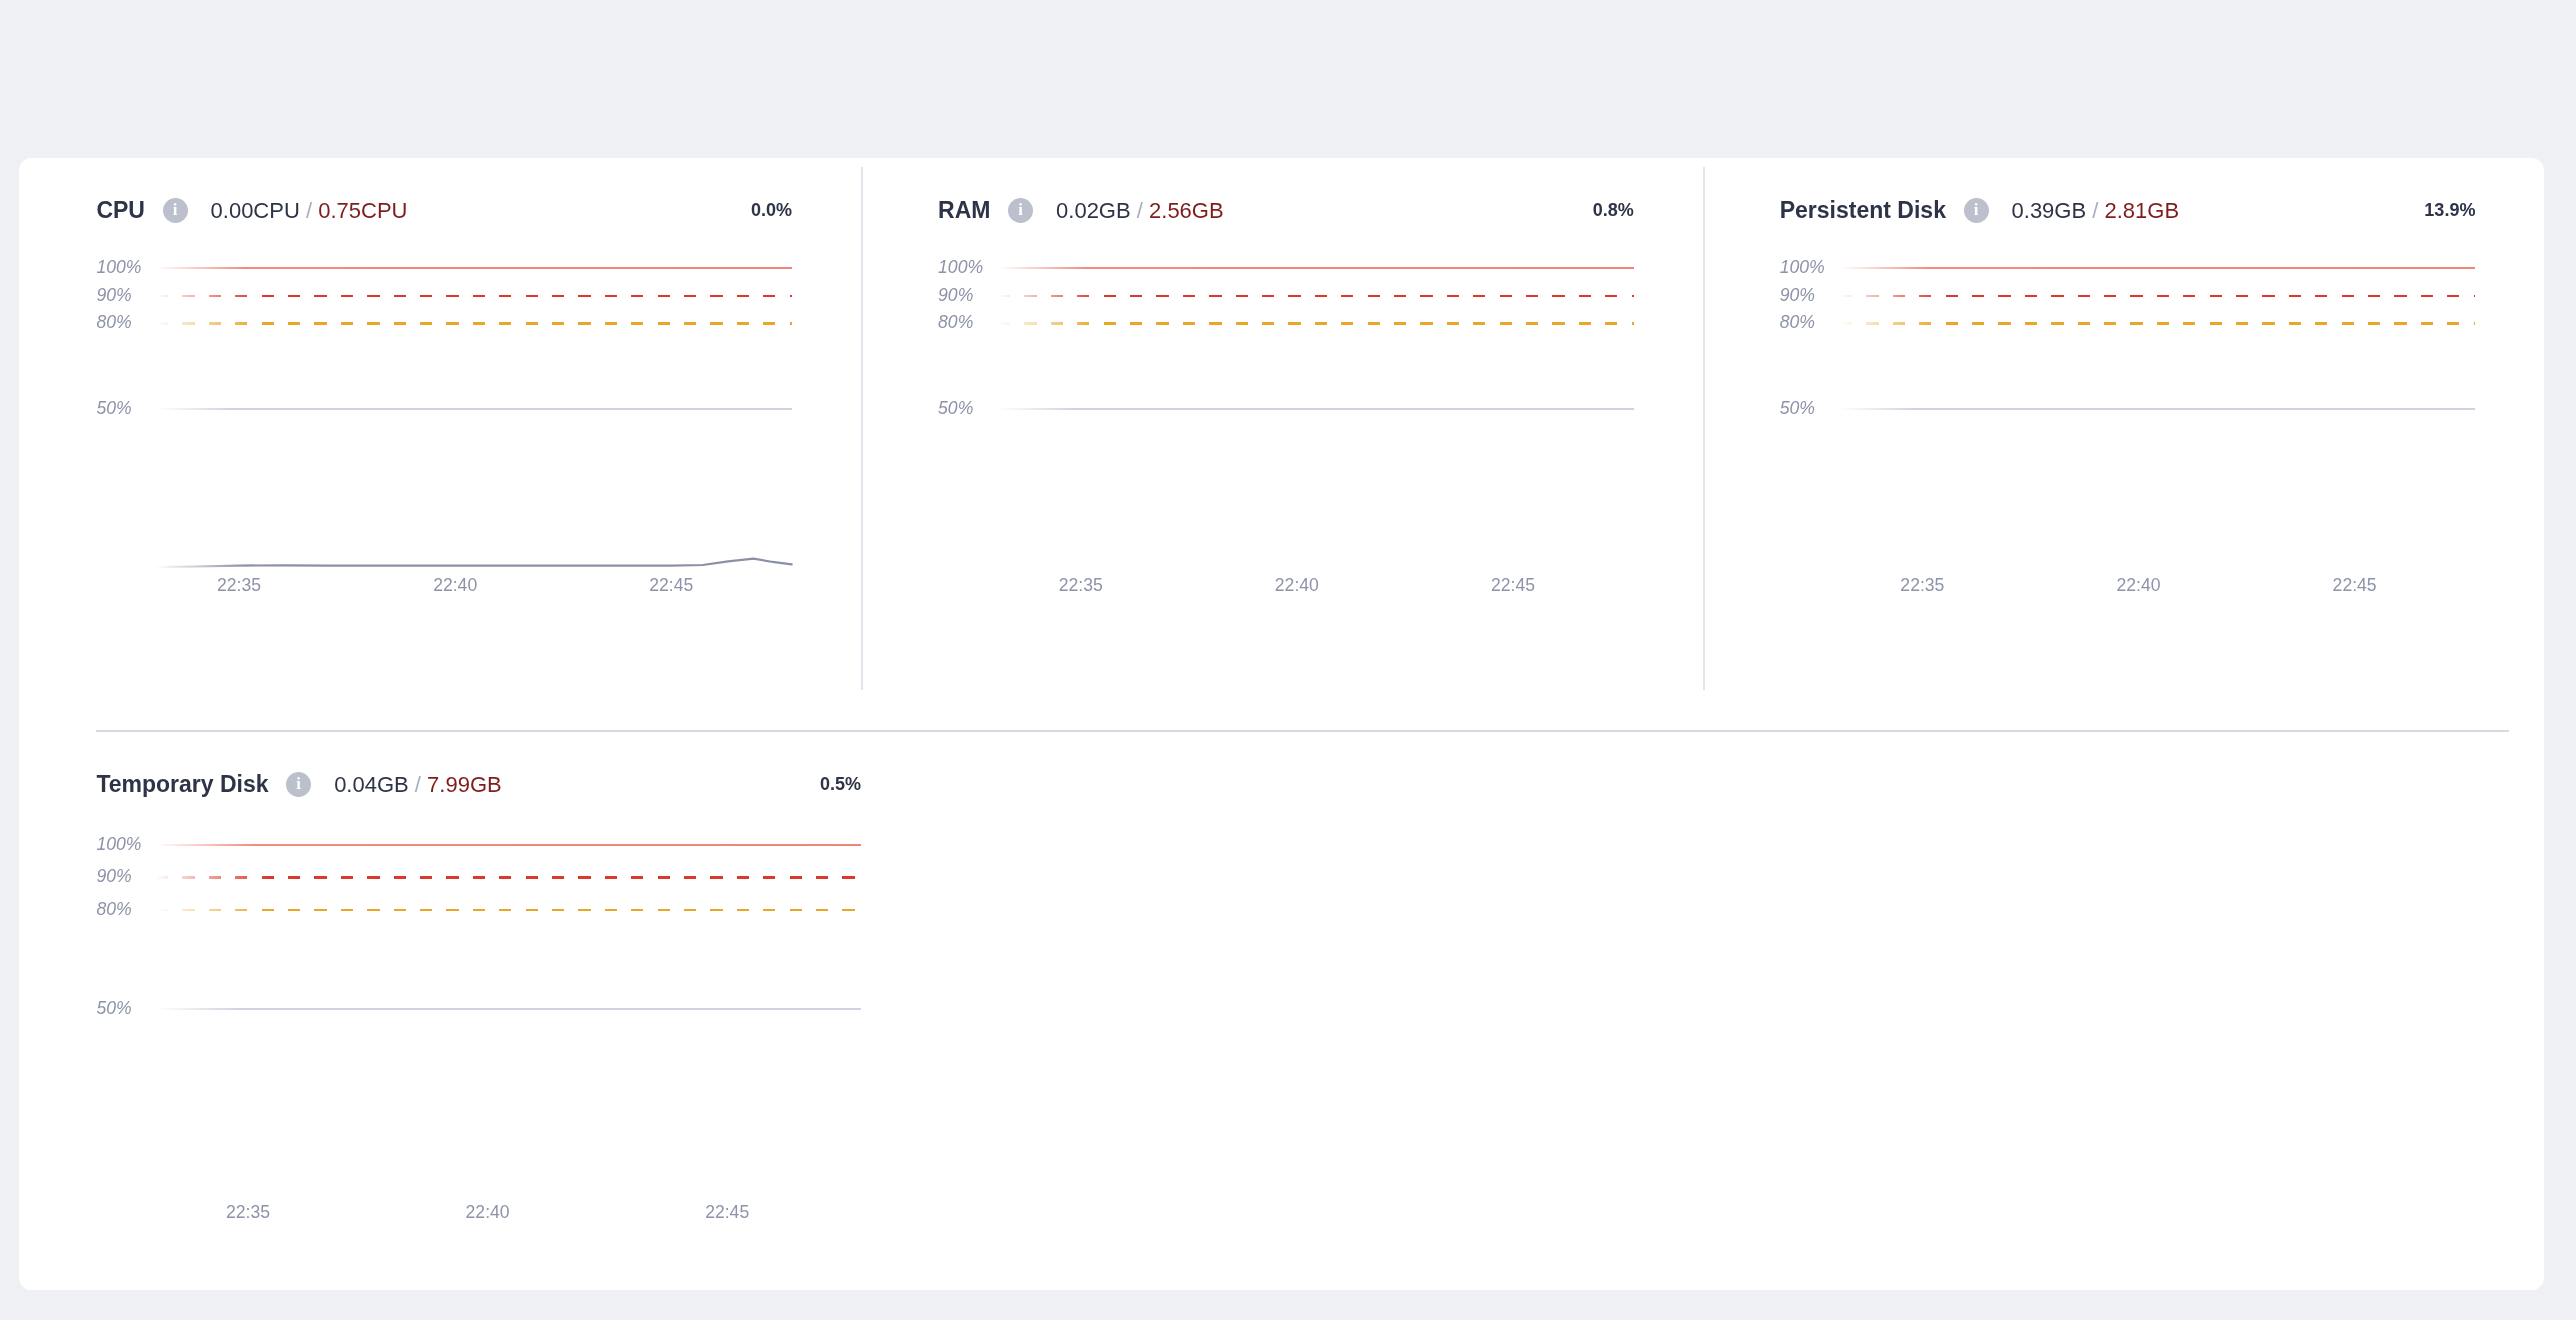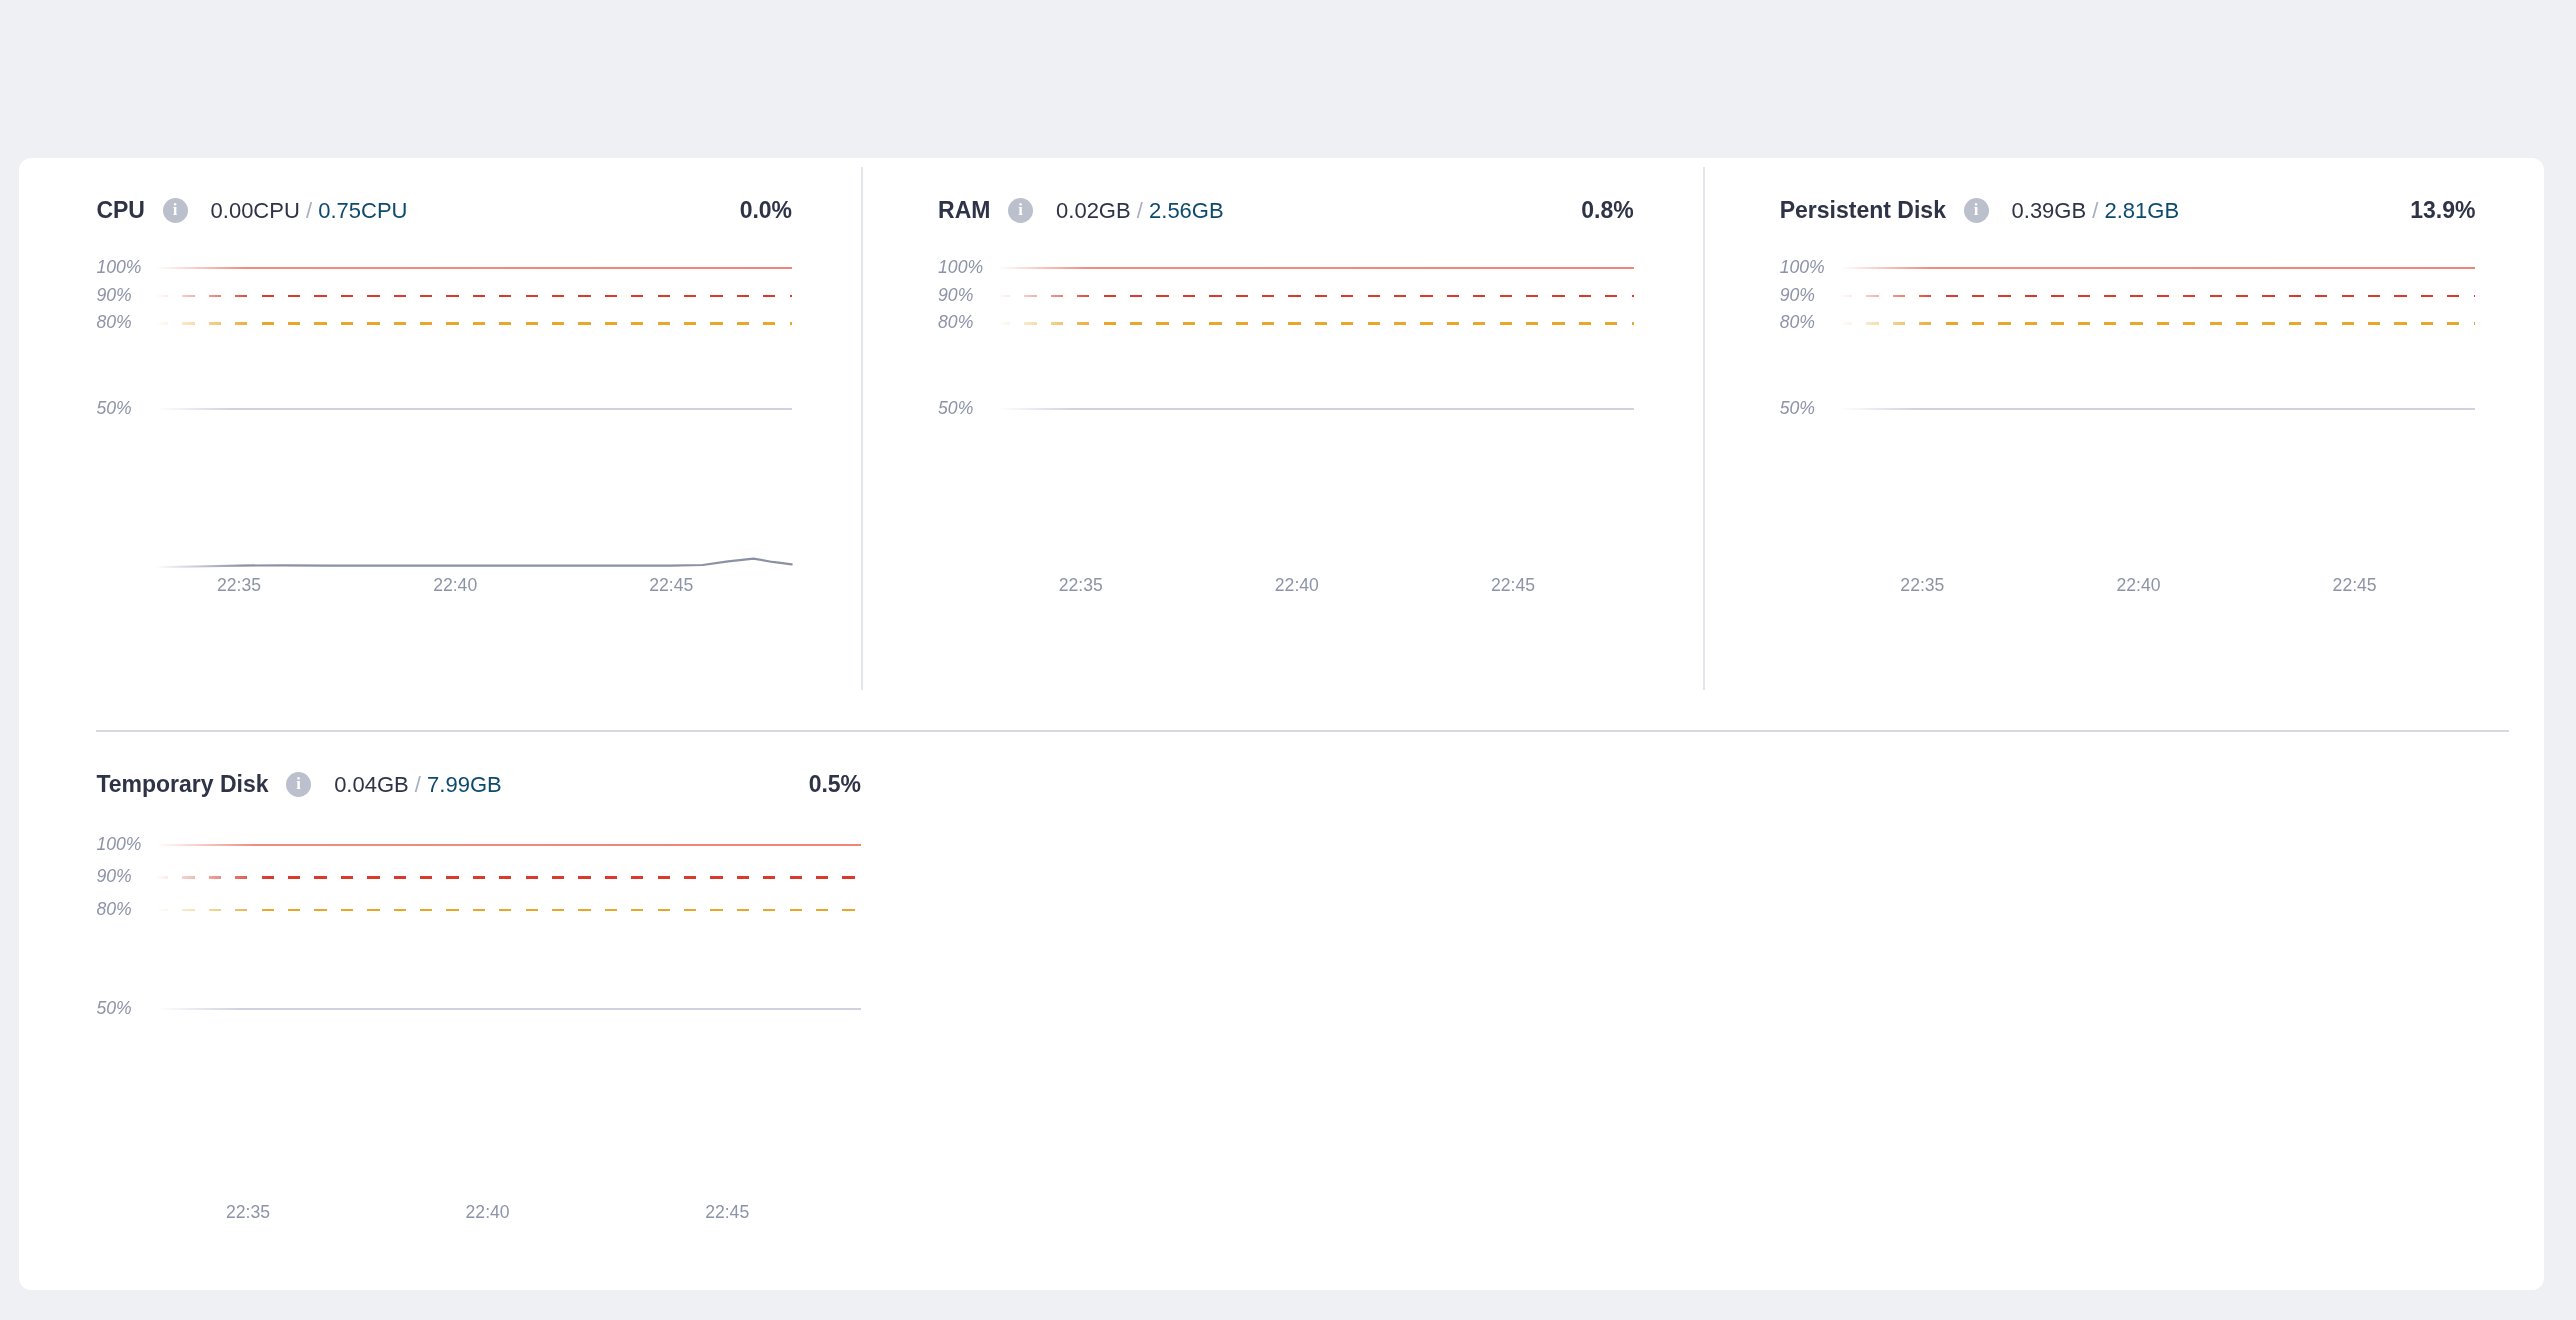--- a/index.html
+++ b/index.html
@@ -141,25 +141,25 @@
     font-family: "Liberation Serif", serif;
     line-height: 1;
     margin-top: -0.9px;
   }
   .usage {
     margin-left: 23px;
     font-size: 22px;
     color: #2e3347;
     white-space: nowrap;
   }
-  .usage .limit { color: #0c4a6e; }
+  .usage .limit { color: #7f1d1d; }
   .usage .sep { color: #a9aebe; }
   .pct {
     margin-left: auto;
-    font-size: 23px;
+    font-size: 18px;
     font-weight: bold;
     color: #2e3347;
     white-space: nowrap;
   }
 
   .chart {
     position: relative;
     margin-top: 19.4px;
     height: 370px;
   }

